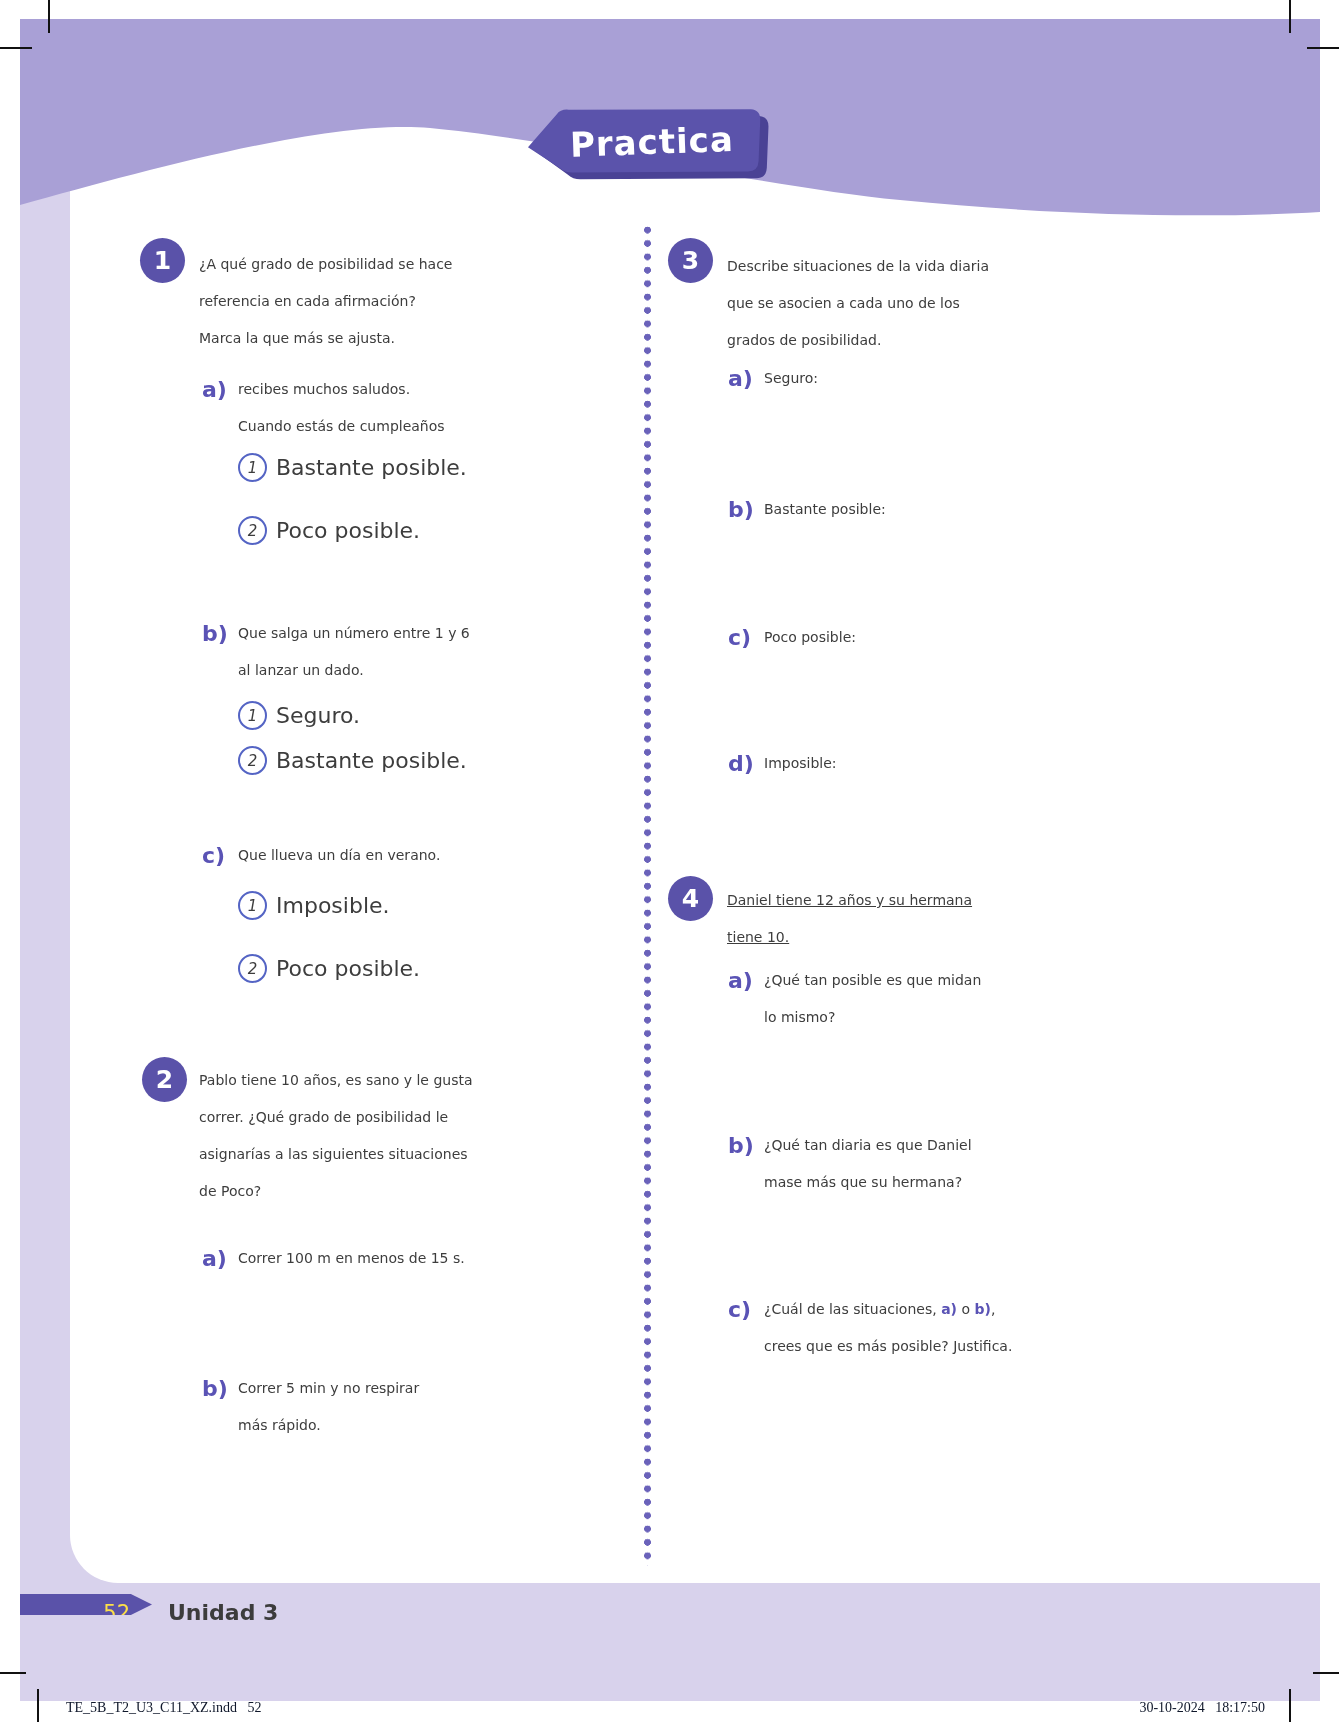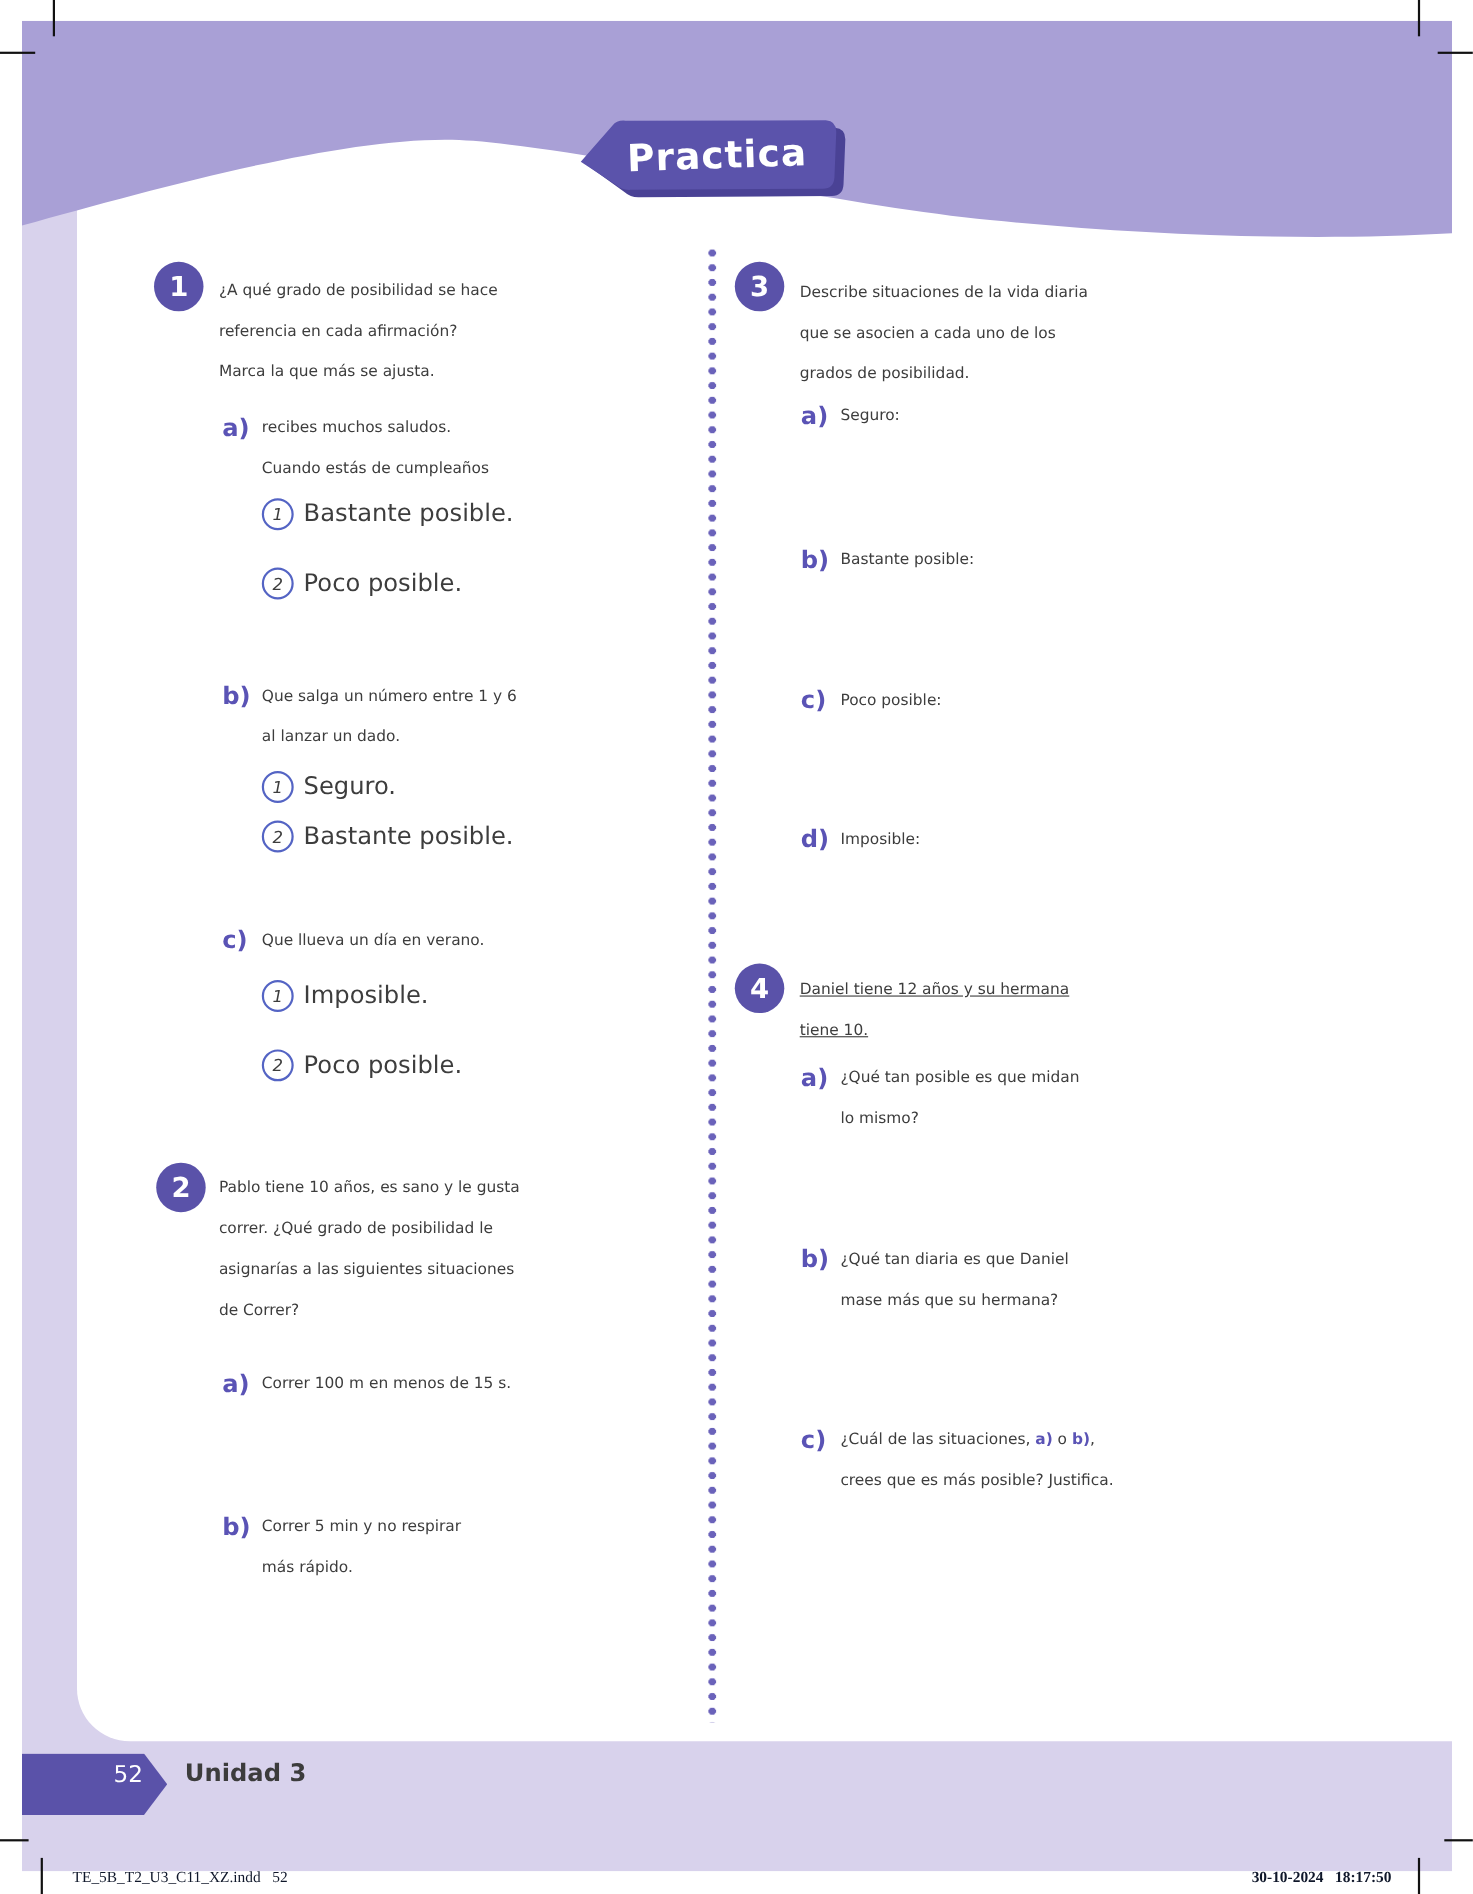--- a/index.html
+++ b/index.html
@@ -42,23 +42,23 @@
   .opt{display:flex;align-items:center;}
   .onum{width:25px;height:25px;border:2px solid #5464c4;border-radius:50%;flex:none;
         display:flex;align-items:center;justify-content:center;
         font-size:15px;color:#3d3d3d;font-style:normal;}
   .otext{margin-left:9px;font-size:22px;line-height:37px;white-space:nowrap;text-align:center;}
 
   .seg{white-space:pre;}
   .seg-bold{white-space:pre;font-weight:bold;color:#5a53b5;}
 
   
-  .page-badge{left:20px;top:1594px;width:132px;height:56px;background:#5a52a9;
+  .page-badge{left:20px;top:1594px;width:132px;height:21px;background:#5a52a9;
               clip-path:polygon(0 0,84% 0,100% 50%,84% 100%,0 100%);
-              color:#ffffff;font-size:21px;line-height:38px;text-align:right;
+              color:#fde047;font-size:21px;line-height:38px;text-align:right;
               box-sizing:border-box;padding-right:22px;}
   .unit-label{left:168px;top:1598px;font-size:22px;line-height:30px;color:#3c3c3c;font-weight:bold;}
 
   
   .print{font-family:"Liberation Serif",serif;font-size:14px;color:#0f172a;white-space:pre;}
 
   
   .mark{background:#111;}
 </style>
 </head>
@@ -149,21 +149,21 @@
   <span class="otext">Poco posible.</span>
 </div>
 
 <div class="abs qbadge" style="left:142px;top:1057px;">
   <span>2</span>
 </div>
 <div class="abs qtext" style="left:199px;top:1062px;">
   <div class="ln">Pablo tiene 10 años, es sano y le gusta</div>
   <div class="ln">correr. ¿Qué grado de posibilidad le</div>
   <div class="ln">asignarías a las siguientes situaciones</div>
-  <div class="ln">de Correr?</div>
+  <div class="ln">de Poco?</div>
 </div>
 <div class="abs part" style="left:202px;top:1240px;">
   <span class="plabel">a)</span>
   <span class="ptext">
     <div class="ln">Correr 100 m en menos de 15 s.</div>
   </span>
 </div>
 <div class="abs part" style="left:202px;top:1370px;">
   <span class="plabel">b)</span>
   <span class="ptext">
@@ -235,21 +235,21 @@
     <div class="ln">crees que es más posible? Justifica.</div>
   </span>
 </div>
 
 <div class="abs page-badge">
   <span>52</span>
 </div>
 <div class="abs unit-label">Unidad 3</div>
 
 <div class="abs print" style="left:66px;top:1700px;">TE_5B_T2_U3_C11_XZ.indd   52</div>
-<div class="abs print" style="right:74px;top:1700px;font-weight:bold;">30-10-2024   18:17:50</div>
+<div class="abs print" style="right:74px;top:1700px;">30-10-2024   18:17:50</div>
 
 <div class="abs mark" style="left:48px;top:0;width:2px;height:33px;"></div>
 <div class="abs mark" style="left:0;top:47px;width:32px;height:2px;"></div>
 <div class="abs mark" style="left:1289px;top:0;width:2px;height:33px;"></div>
 <div class="abs mark" style="left:1307px;top:47px;width:32px;height:2px;"></div>
 <div class="abs mark" style="left:0;top:1672px;width:26px;height:2px;"></div>
 <div class="abs mark" style="left:37px;top:1689px;width:2px;height:33px;"></div>
 <div class="abs mark" style="left:1313px;top:1672px;width:26px;height:2px;"></div>
 <div class="abs mark" style="left:1289px;top:1689px;width:2px;height:33px;"></div>
 

